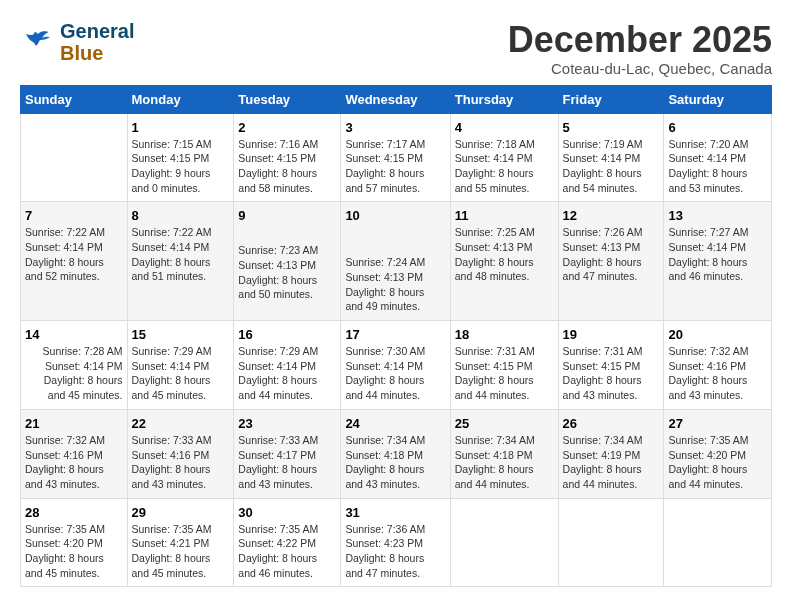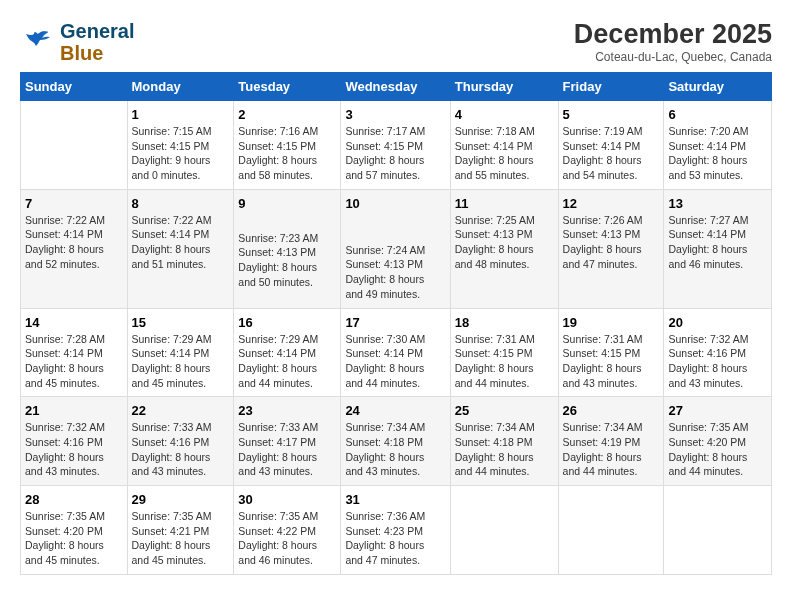--- a/index.html
+++ b/index.html
@@ -23,27 +23,27 @@
     }
     .logo-row {
       display: flex;
       align-items: center;
       gap: 2px;
     }
     .title-block {
       text-align: right;
     }
     .title-block h1 {
-      font-size: 27px;
+      font-size: 36px;
       font-weight: bold;
       color: #333;
       line-height: 1.1;
     }
     .title-block h2 {
-      font-size: 12px;
+      font-size: 15px;
       font-weight: normal;
       color: #555;
     }
     table {
       width: 100%;
       border-collapse: collapse;
       font-size: 11px;
       border-radius: 28px;
     }
     thead tr th {
@@ -213,21 +213,21 @@
           <span class="day-num">13</span>
           <div class="cell-info" style="white-space: pre-line;">Sunrise: 7:27 AM
 Sunset: 4:14 PM
 Daylight: 8 hours
 and 46 minutes.</div>
         </td>
       </tr>
       <tr>
         <td>
           <span class="day-num">14</span>
-          <div class="cell-info" style="white-space: pre-line;">Sunrise: 7:28 AM
+          <div class="cell-info" style="white-space: pre-line; text-align: right;">Sunrise: 7:28 AM
 Sunset: 4:14 PM
 Daylight: 8 hours
 and 45 minutes.</div>
         </td>
         <td>
           <span class="day-num">15</span>
           <div class="cell-info" style="white-space: pre-line;">Sunrise: 7:29 AM
 Sunset: 4:14 PM
 Daylight: 8 hours
 and 45 minutes.</div>

